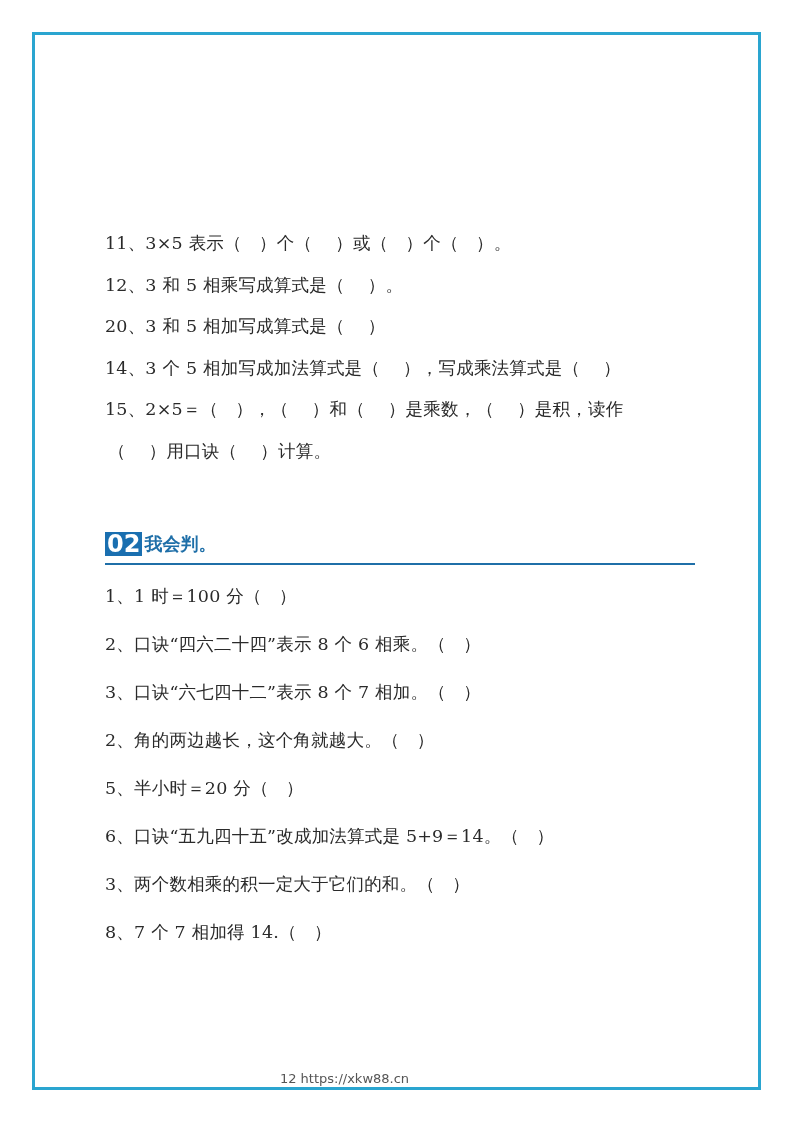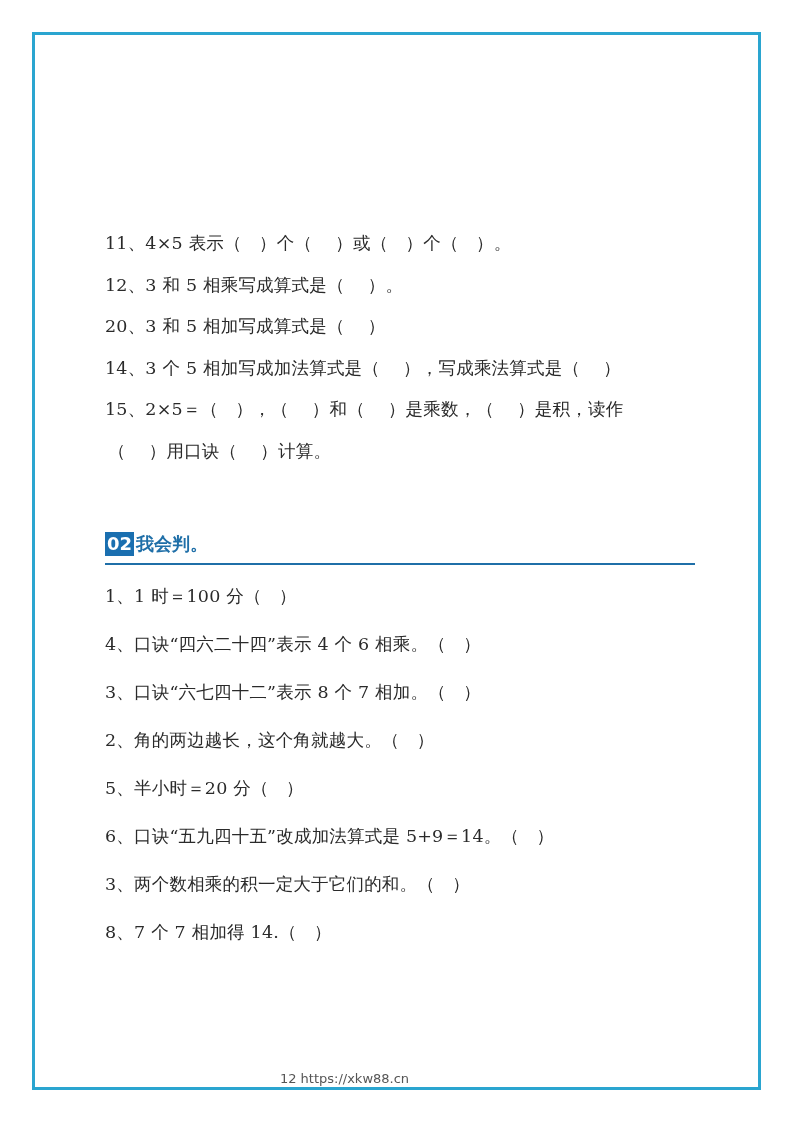--- a/index.html
+++ b/index.html
@@ -43,21 +43,21 @@
       font-weight: bold;
       font-size: 18px;
       color: #1f6fa8;
     }
     .section-badge {
       background: #1a6fb0;
       color: #ffffff;
       padding: 0 2px;
       height: 24px;
       line-height: 24px;
-      font-size: 18px;
+      font-size: 24px;
       margin-right: 2px;
     }
     .section-rule {
       position: absolute;
       left: 105px;
       top: 563px;
       width: 590px;
       height: 2px;
       background: #1f6fa8;
     }
@@ -70,35 +70,35 @@
       font-family: "DejaVu Sans", "Liberation Sans", sans-serif;
       font-size: 13px;
       color: #555555;
     }
   </style>
 </head>
 <body>
 
 <div class="page-border"></div>
 
-<div class="question" style="top:232px;">11、4×5 表示（   ）个（    ）或（   ）个（   ）。</div>
+<div class="question" style="top:232px;">11、3×5 表示（   ）个（    ）或（   ）个（   ）。</div>
 <div class="question" style="top:274px;">12、3 和 5 相乘写成算式是（    ）。</div>
 <div class="question" style="top:315px;">20、3 和 5 相加写成算式是（    ）</div>
 <div class="question" style="top:357px;">14、3 个 5 相加写成加法算式是（    ），写成乘法算式是（    ）</div>
 <div class="question" style="top:398px;">15、2×5＝（   ），（    ）和（    ）是乘数，（    ）是积，读作</div>
 <div class="question" style="top:440px; left:108px;">（    ）用口诀（    ）计算。</div>
 
 <div class="section-heading">
   <span class="section-badge">02</span>
   <span>我会判。</span>
 </div>
 <div class="section-rule"></div>
 
 <div class="question" style="top:585px;">1、1 时＝100 分（   ）</div>
-<div class="question" style="top:633px;">4、口诀“四六二十四”表示 4 个 6 相乘。（   ）</div>
+<div class="question" style="top:633px;">2、口诀“四六二十四”表示 8 个 6 相乘。（   ）</div>
 <div class="question" style="top:681px;">3、口诀“六七四十二”表示 8 个 7 相加。（   ）</div>
 <div class="question" style="top:729px;">2、角的两边越长，这个角就越大。（   ）</div>
 <div class="question" style="top:777px;">5、半小时＝20 分（   ）</div>
 <div class="question" style="top:825px;">6、口诀“五九四十五”改成加法算式是 5+9＝14。（   ）</div>
 <div class="question" style="top:873px;">3、两个数相乘的积一定大于它们的和。（   ）</div>
 <div class="question" style="top:921px;">8、7 个 7 相加得 14.（   ）</div>
 
 <div class="footer">12 https://xkw88.cn</div>
 
 </body></html>

